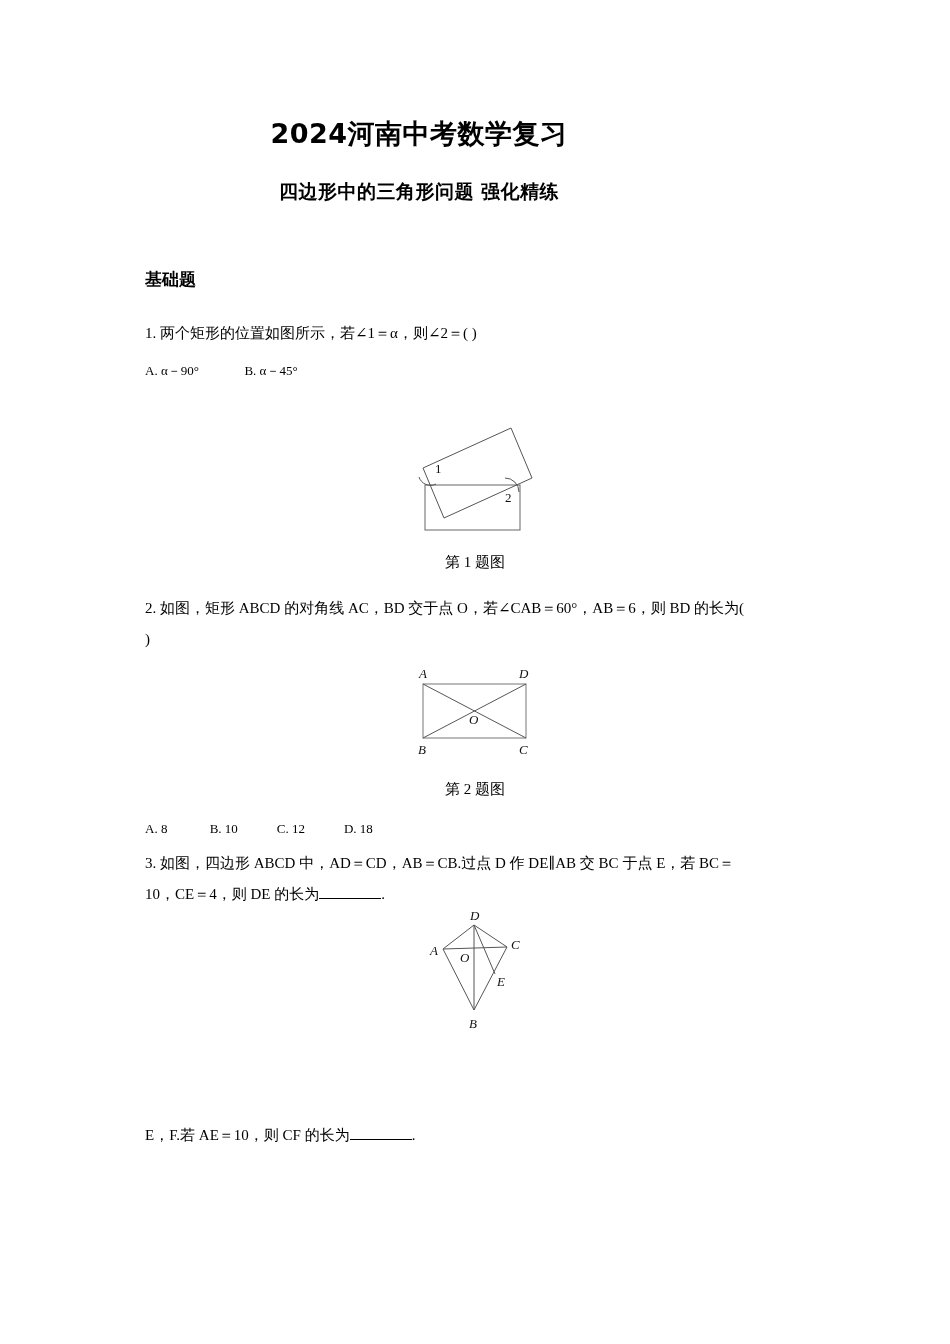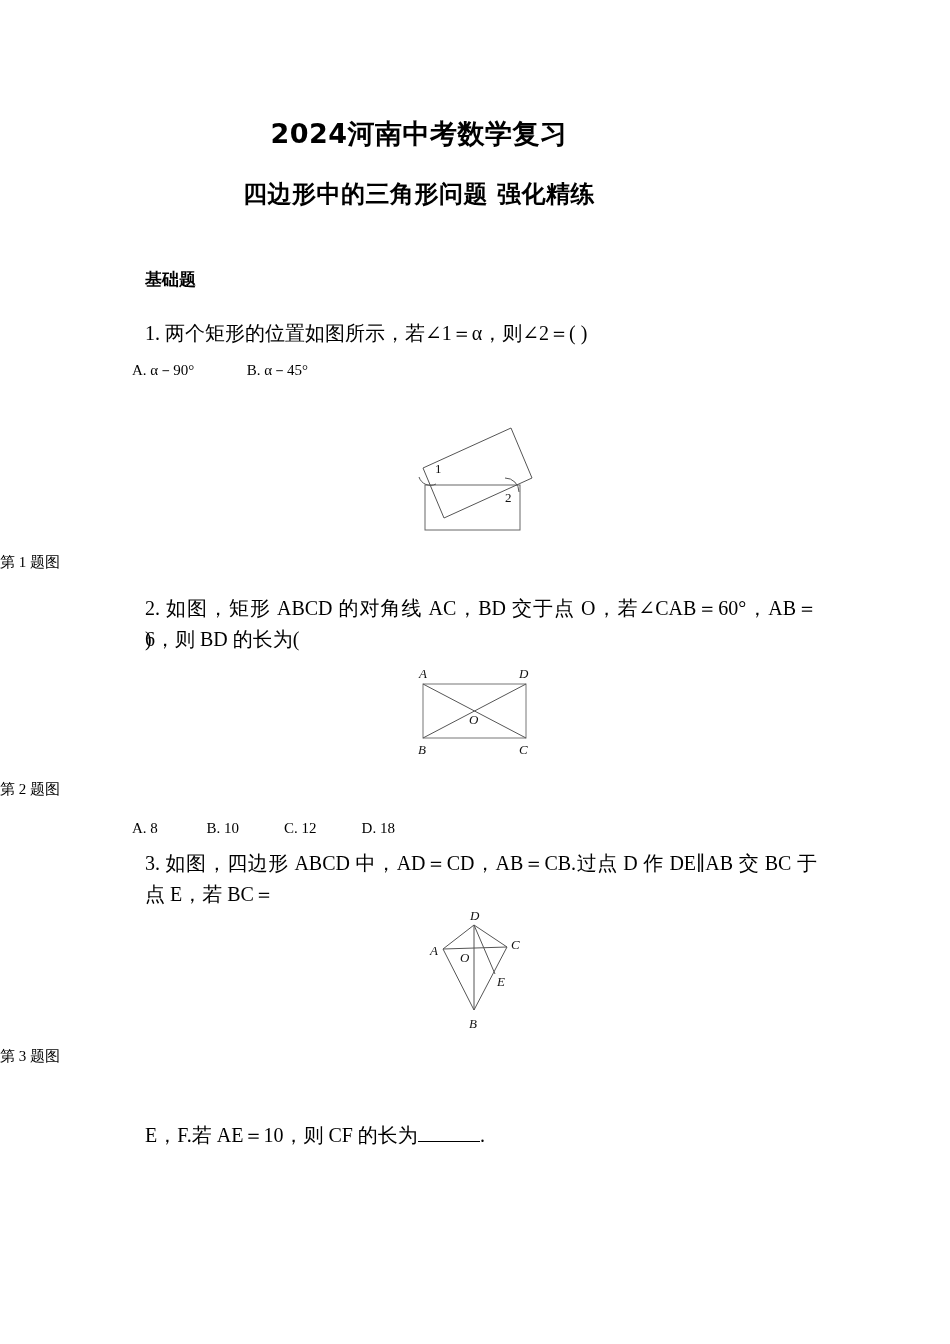--- a/index.html
+++ b/index.html
@@ -30,54 +30,54 @@
   }
   .title-main {
     font-family: "DejaVu Sans", sans-serif;
     font-size: 27px;
     font-weight: bold;
     letter-spacing: 0.5px;
     line-height: 1.2;
   }
   .title-sub {
     font-family: "DejaVu Sans", sans-serif;
-    font-size: 24px;
+    font-size: 19px;
     font-weight: bold;
     margin-top: 30px;
     letter-spacing: 0.5px;
     line-height: 1.2;
   }
   .section-head {
     position: absolute;
     left: 145px;
     top: 268px;
     font-family: "DejaVu Sans", sans-serif;
     font-size: 17px;
     font-weight: bold;
   }
   .qtext {
     position: absolute;
     left: 145px;
     width: 672px;
-    font-size: 20px;
+    font-size: 15px;
     line-height: 31px;
     text-align: justify;
   }
   .opts {
     position: absolute;
-    left: 132px;
-    font-size: 15px;
+    left: 145px;
+    font-size: 13px;
     line-height: 31px;
     white-space: pre;
   }
   .figcap {
     position: absolute;
     width: 950px;
     left: 0;
-    text-align: left;
+    text-align: center;
     font-size: 15px;
   }
   .fig {
     position: absolute;
   }
   svg text {
     font-family: "Liberation Serif", "DejaVu Serif", serif;
     font-style: italic;
     font-size: 13px;
     fill: #111;
@@ -137,38 +137,40 @@
       <text x="114" y="16">D</text>
       <text x="13" y="92">B</text>
       <text x="114" y="92">C</text>
       <text x="64" y="62">O</text>
     </svg>
   </div>
   <div class="figcap" style="top:780px;">第 2 题图</div>
   <div class="opts" style="top:813px;">A. 8             B. 10            C. 12            D. 18</div>
 
   <div class="qtext" style="top:848px;">3. 如图，四边形 ABCD 中，AD＝CD，AB＝CB.过点 D 作 DE∥AB 交 BC 于点 E，若 BC＝</div>
+  <div class="qtext" style="top:879px;">
+    <span>10，CE＝4，则 DE 的长为</span><span class="blank-line"></span><span>.</span>
+  </div>
 
   <div class="fig" style="left:410px; top:905px;">
     <svg width="150" height="130" viewBox="0 0 150 130">
 
       <line x1="64" y1="20" x2="33" y2="44" stroke="#555" stroke-width="1"></line>
       <line x1="64" y1="20" x2="97" y2="42" stroke="#555" stroke-width="1"></line>
       <line x1="33" y1="44" x2="64" y2="105" stroke="#555" stroke-width="1"></line>
       <line x1="97" y1="42" x2="64" y2="105" stroke="#555" stroke-width="1"></line>
       <line x1="33" y1="44" x2="97" y2="42" stroke="#555" stroke-width="1"></line>
       <line x1="64" y1="20" x2="64" y2="105" stroke="#555" stroke-width="1"></line>
       <line x1="64" y1="20" x2="85" y2="69" stroke="#555" stroke-width="1"></line>
       <text x="60" y="15">D</text>
       <text x="20" y="50">A</text>
       <text x="101" y="44">C</text>
       <text x="87" y="81">E</text>
       <text x="59" y="123">B</text>
       <text x="50" y="57">O</text>
     </svg>
   </div>
-  <div class="figcap" style="top:1047px;">第 3 题图</div>
 
   <div class="qtext" style="top:1120px;">
     <span>E，F.若 AE＝10，则 CF 的长为</span><span class="blank-line"></span><span>.</span>
   </div>
 
 </div>
 
 </body></html>

